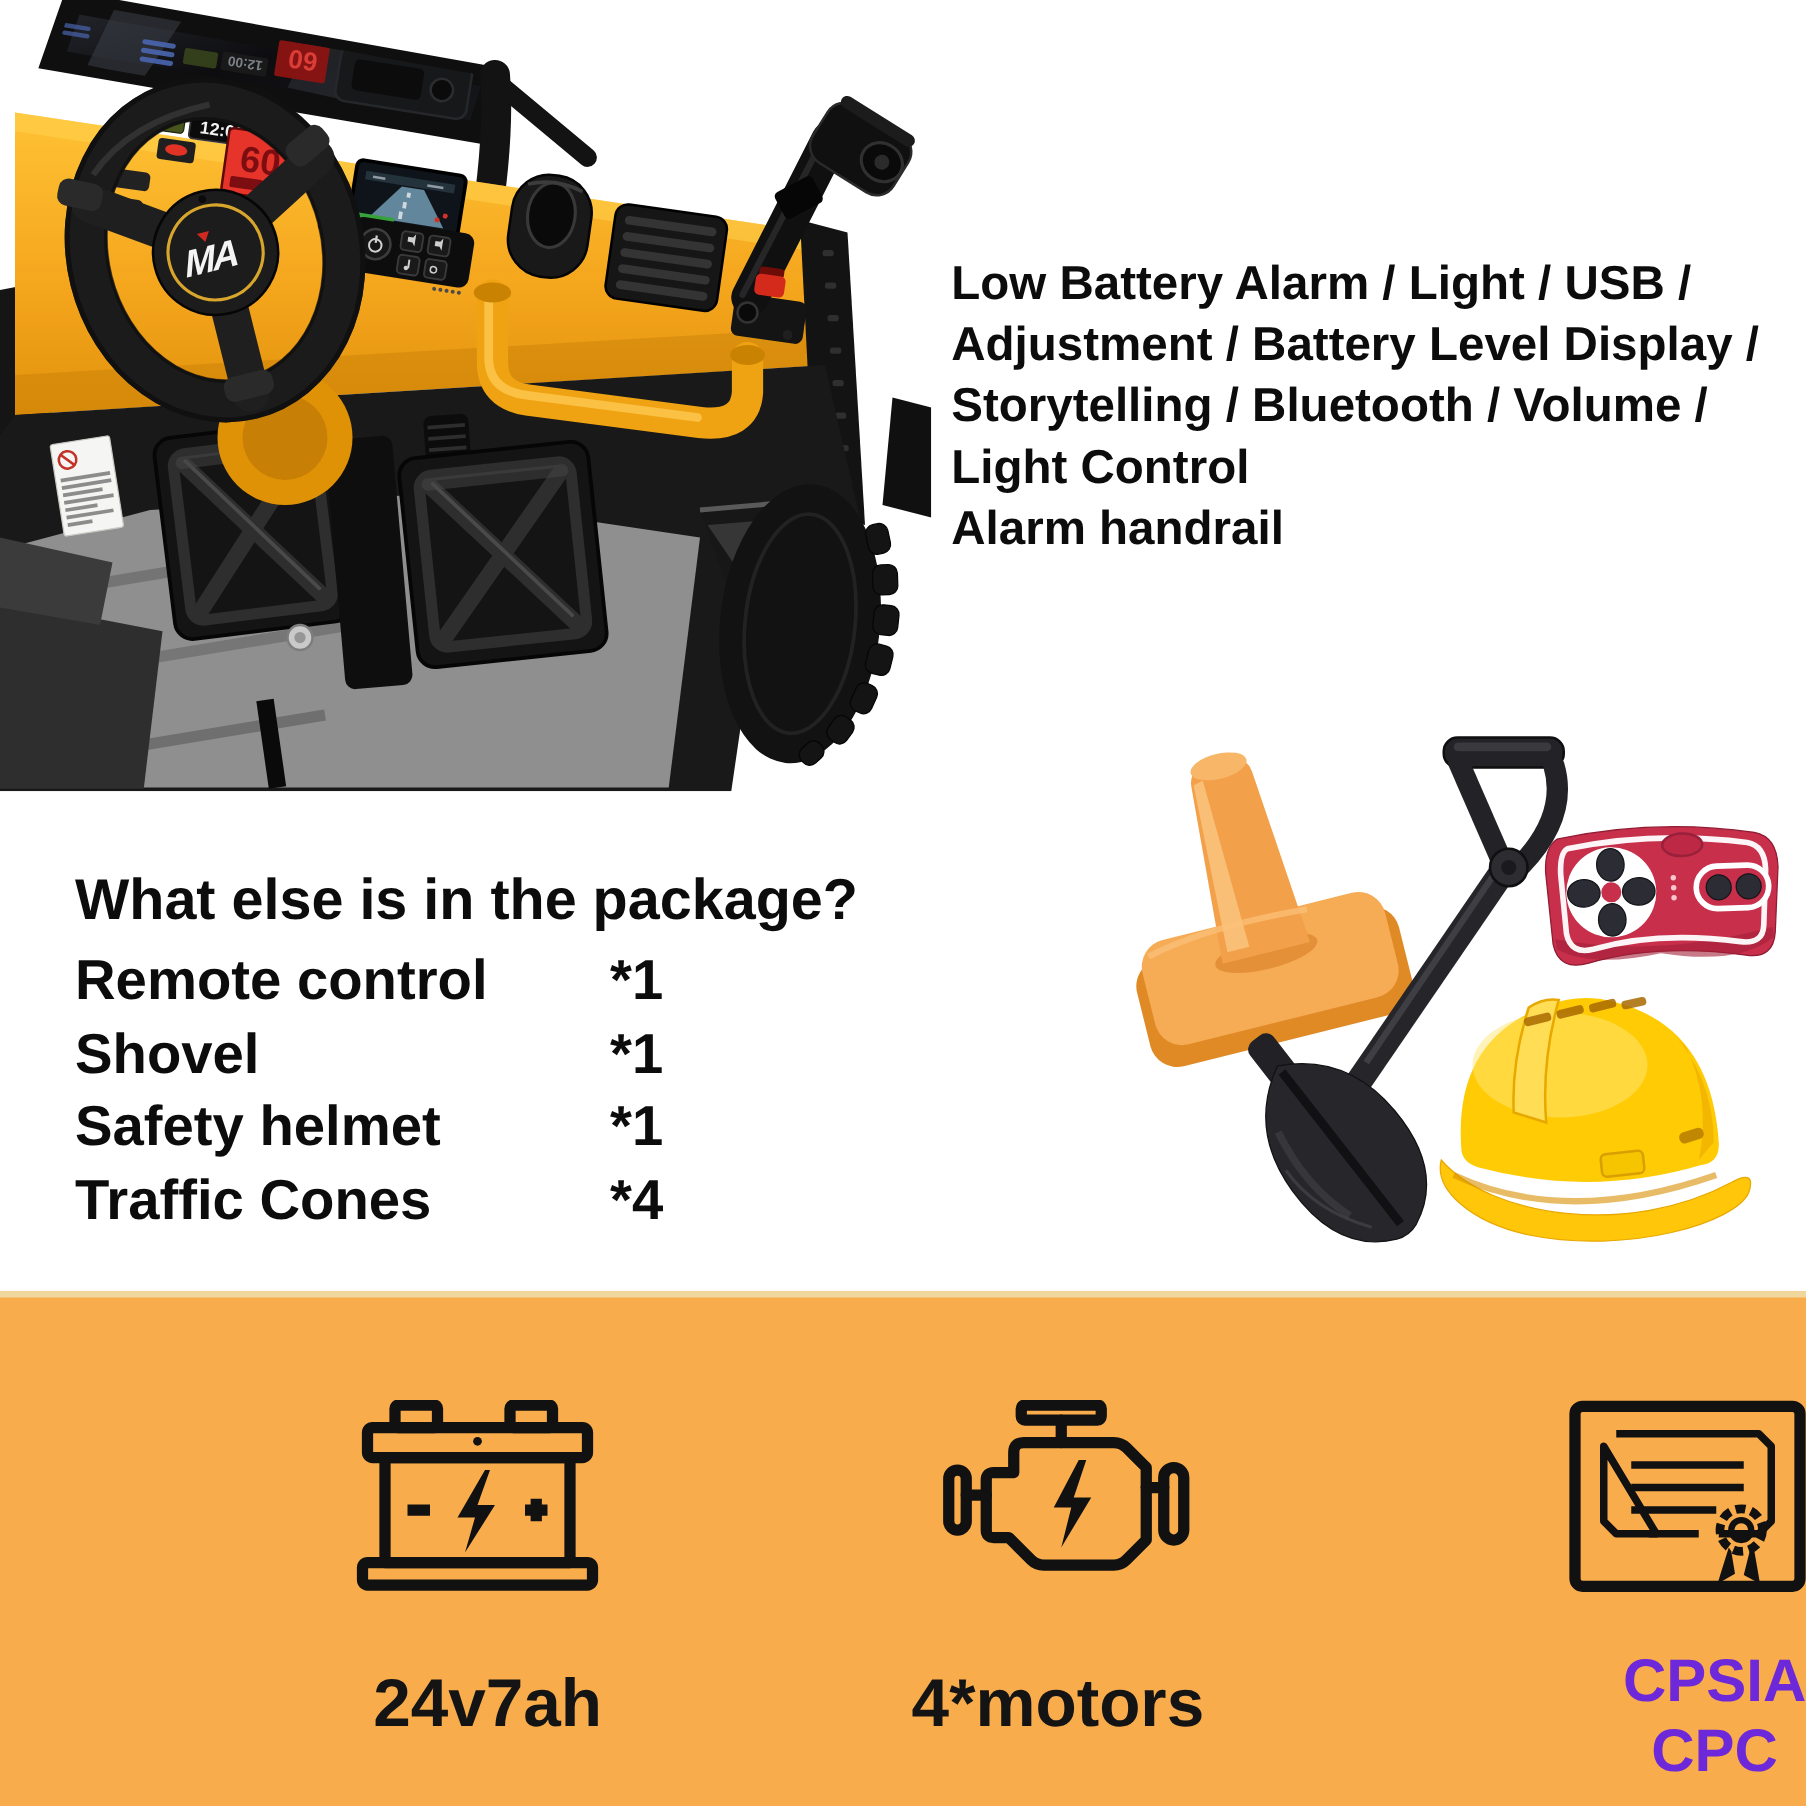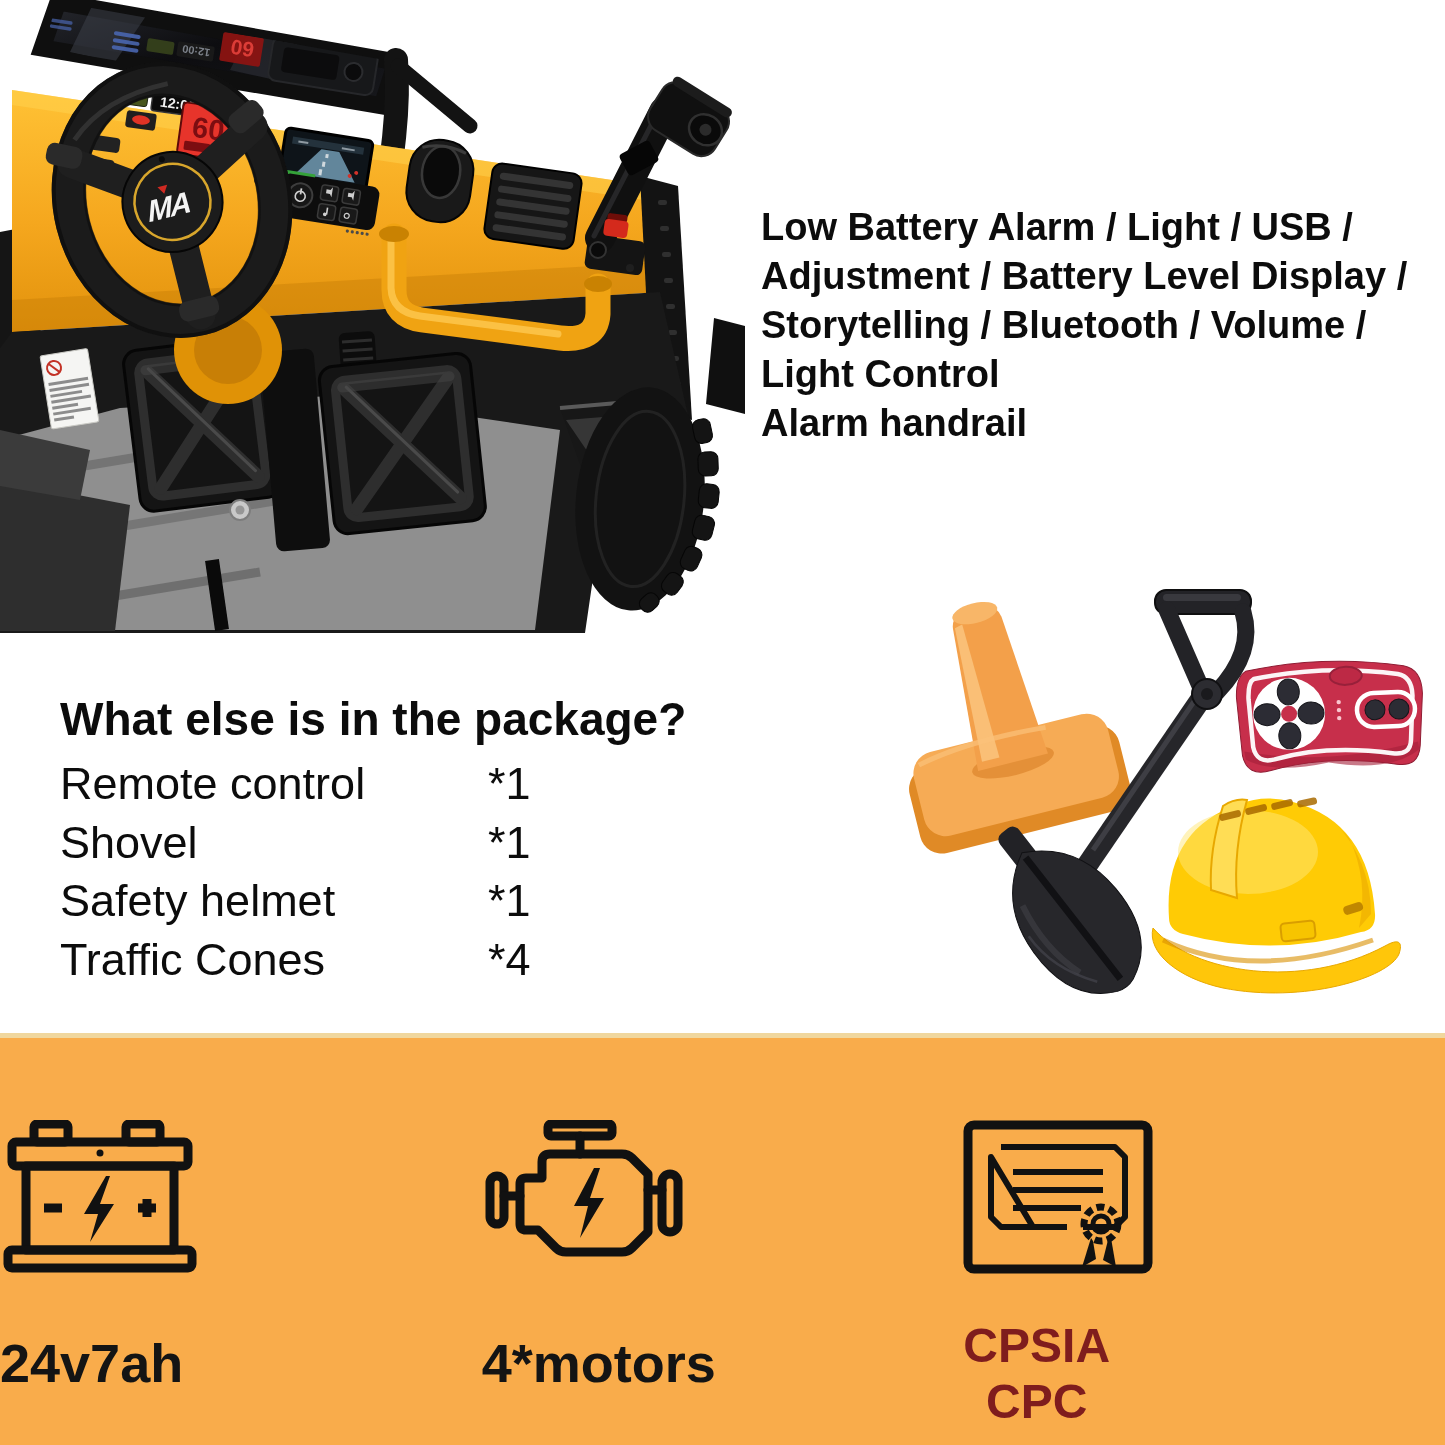--- a/index.html
+++ b/index.html
@@ -3,29 +3,29 @@
 <meta charset="utf-8">
 <style>
   html,body{margin:0;padding:0;background:#ffffff;}
   .canvas{position:relative;width:1445px;height:1445px;background:#ffffff;overflow:hidden;
           font-family:"Liberation Sans", sans-serif;color:#0c0c0c;}
   .photo{position:absolute;}
   .features{position:absolute;left:761px;top:203px;font-size:38px;font-weight:700;
             line-height:49px;color:#0c0c0c;white-space:nowrap;}
   .package{position:absolute;left:60px;top:692px;width:700px;}
   .package h2{margin:0;font-size:46px;line-height:54px;font-weight:700;color:#0c0c0c;}
-  .pkg-row{display:flex;height:58.7px;align-items:flex-start;font-size:45px;font-weight:400;}
+  .pkg-row{display:flex;height:58.7px;align-items:flex-start;font-size:45px;font-weight:700;}
   .pkg-list{margin-top:12px;}
   .pkg-label{width:428px;}
   .band{position:absolute;left:0;top:1033px;width:1445px;height:412px;background:#F9AC4B;
         border-top:5px solid #F0D79E;box-sizing:border-box;display:flex;}
-  .spec-col{flex:1 1 0;display:flex;flex-direction:column;align-items:flex-start;padding-top:82px;}
+  .spec-col{flex:1 1 0;display:flex;flex-direction:column;align-items:flex-end;padding-top:82px;}
   .spec-icon{height:154px;display:flex;align-items:center;justify-content:center;}
   .spec-label{margin-top:58px;font-size:54px;font-weight:700;color:#141414;letter-spacing:0px;}
-  .spec-label2{font-size:48px;font-weight:700;color:#7f1d1d;line-height:56px;margin-top:44px;text-align:center;}
+  .spec-label2{font-size:48px;font-weight:700;color:#6d28d9;line-height:56px;margin-top:44px;text-align:center;}
   .spec-label2 div{line-height:56px;}
   svg text{font-family:"Liberation Sans", sans-serif;}
 </style>
 </head>
 <body>
 
 <div class="canvas">
 
   <div class="photo" style="left:0;top:0;width:745px;height:640px;">
   <svg width="745" height="640" viewBox="0 0 745 640">

